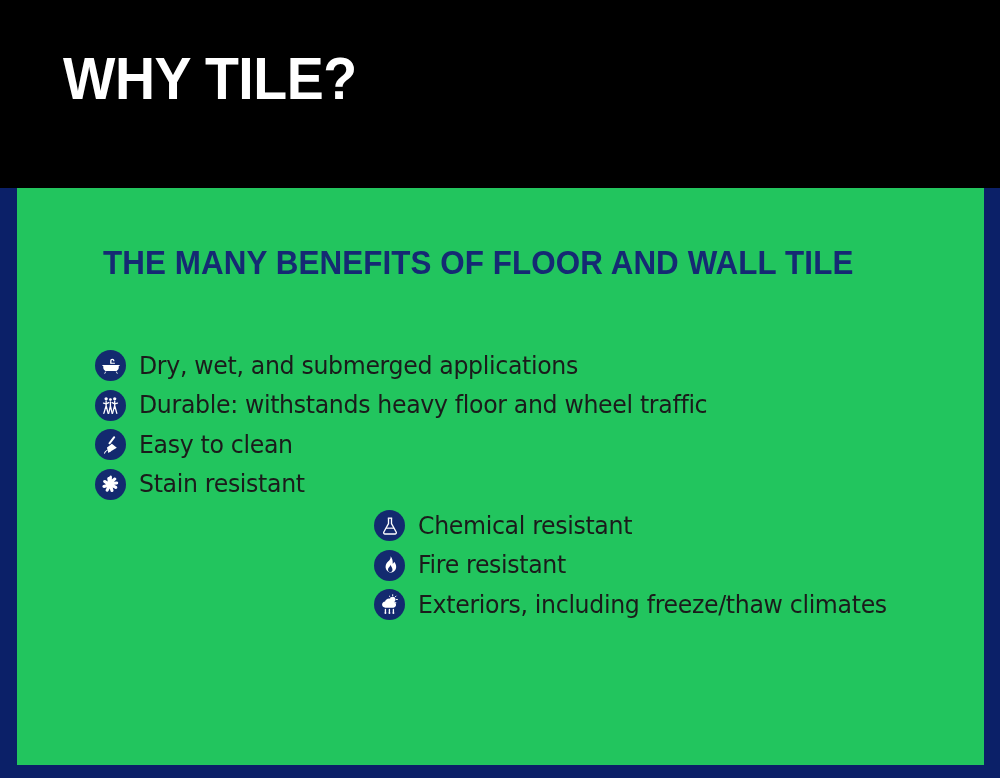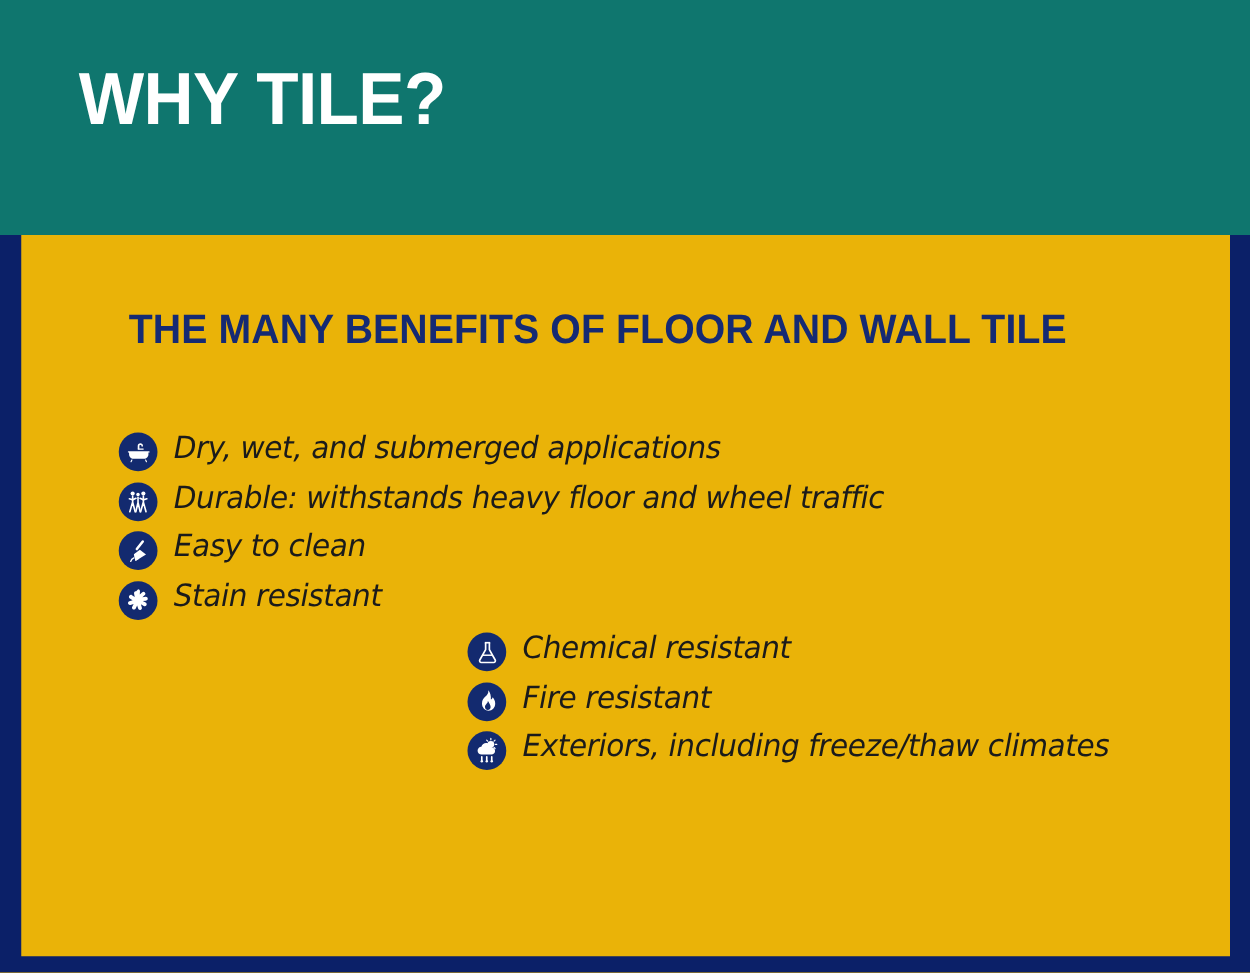--- a/index.html
+++ b/index.html
@@ -15,21 +15,21 @@
     position: relative;
   }
 
   
   .header {
     position: absolute;
     left: 0;
     top: 0;
     width: 1000px;
     height: 188px;
-    background: #0f766e;
+    background: #000000;
   }
   .page-title {
     position: absolute;
     left: 63px;
     top: 50px;
     font-size: 59px;
     line-height: 1;
     font-weight: 700;
     color: #ffffff;
     letter-spacing: -0.5px;
@@ -38,21 +38,21 @@
     white-space: nowrap;
   }
 
   
   .card {
     position: absolute;
     left: 17px;
     top: 188px;
     width: 967px;
     height: 577px;
-    background: #eab308;
+    background: #22c55e;
   }
 
   .card-title {
     position: absolute;
     left: 86px;
     top: 58px;
     font-size: 33px;
     line-height: 1;
     font-weight: 700;
     color: #152a73;
@@ -69,22 +69,22 @@
     top: 158px;
   }
   .benefits-right {
     position: absolute;
     left: 357px;
     top: 318px;
   }
 
   .benefit-row {
     display: flex;
+    align-items: center;
     height: 39.5px;
-    font-style: italic;
   }
   .benefit-icon {
     width: 31px;
     height: 31px;
     min-width: 31px;
     border-radius: 50%;
     background: #132a6f;
     display: flex;
     align-items: center;
     justify-content: center;

